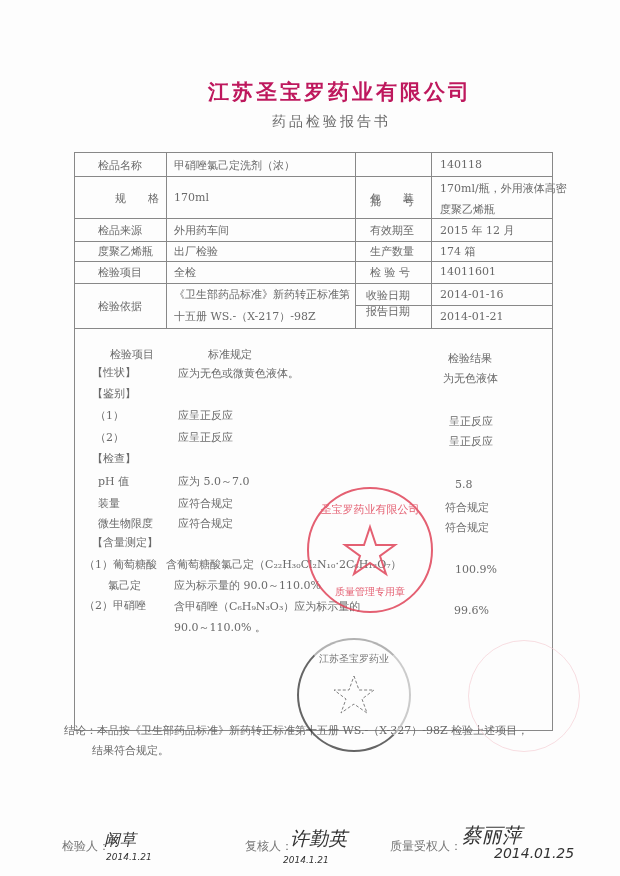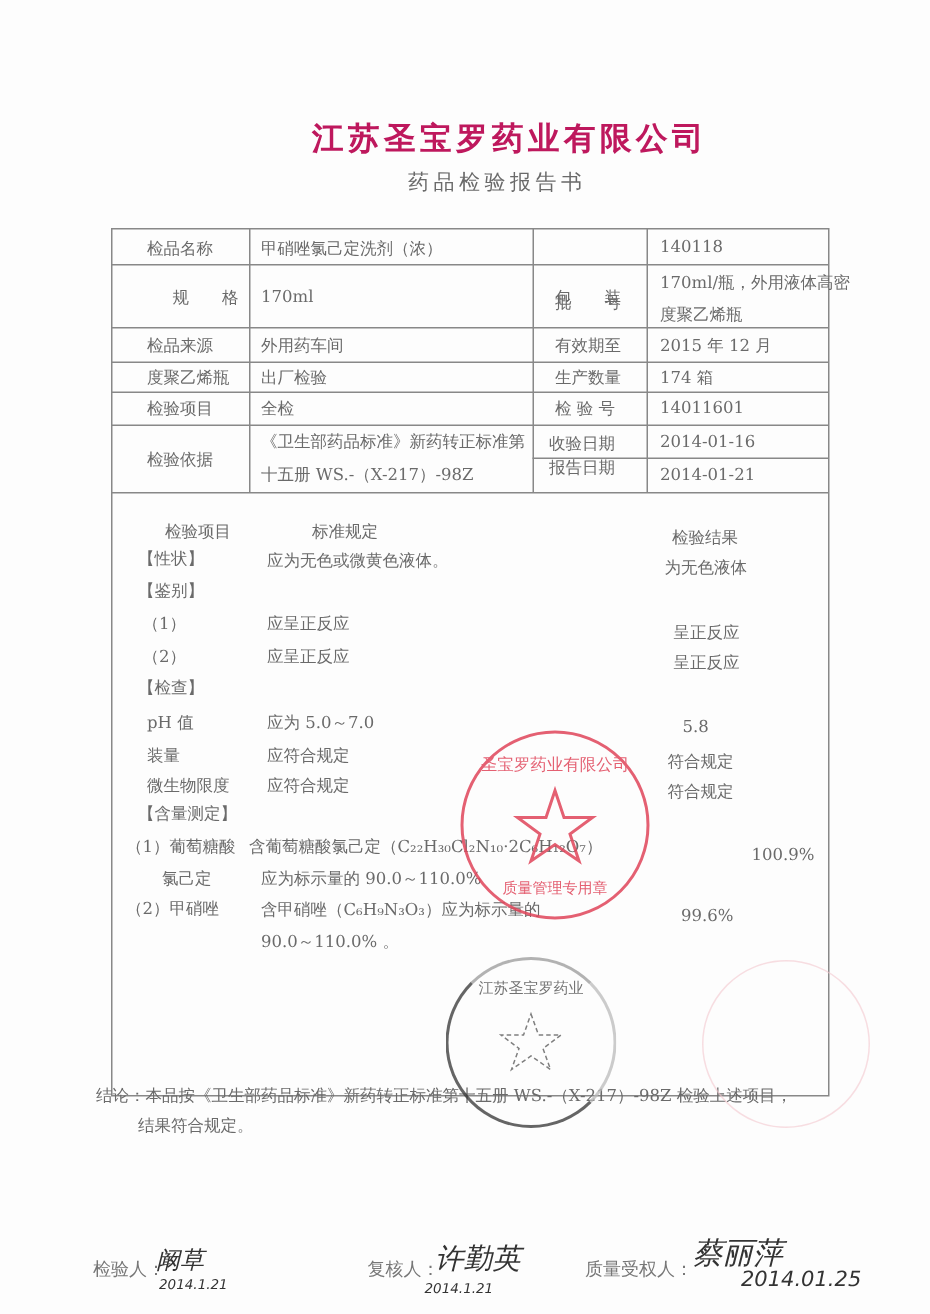--- a/index.html
+++ b/index.html
@@ -105,27 +105,27 @@
 <div class="t" style="left:98px;top:516px;">微生物限度</div>
 <div class="t" style="left:178px;top:516px;">应符合规定</div>
 <div class="t" style="left:445px;top:520px;">符合规定</div>
 
 <div class="t" style="left:92px;top:535px;">【含量测定】</div>
 
 <div class="t" style="left:84px;top:557px;">（1）葡萄糖酸</div>
 <div class="t" style="left:108px;top:578px;">氯己定</div>
 <div class="t" style="left:166px;top:557px;">含葡萄糖酸氯己定（C₂₂H₃₀Cl₂N₁₀·2C₆H₁₂O₇）</div>
 <div class="t" style="left:174px;top:578px;">应为标示量的 90.0～110.0%</div>
-<div class="t" style="left:455px;top:563px;margin-left:46px;">100.9%</div>
+<div class="t" style="left:455px;top:563px;">100.9%</div>
 
 <div class="t" style="left:84px;top:598px;">（2）甲硝唑</div>
 <div class="t" style="left:174px;top:599px;">含甲硝唑（C₆H₉N₃O₃）应为标示量的</div>
 <div class="t" style="left:174px;top:620px;">90.0～110.0% 。</div>
 
-<div class="t" style="left:64px;top:723px;">结论：本品按《卫生部药品标准》新药转正标准第十五册 WS.-（X-217）-98Z 检验上述项目，</div>
+<div class="t" style="left:64px;top:723px;">结论：本品按《卫生部药品标准》新药转正标准第十五册 WS.-（X-327）-98Z 检验上述项目，</div>
 <div class="t" style="left:92px;top:743px;">结果符合规定。</div>
 
 <div class="stamp" style="left:307px;top:487px;width:122px;height:122px;border:2px solid #e0455a;opacity:0.85;">
   <svg width="122" height="122" viewBox="0 0 122 122">
     <polygon points="61,38 67,56 86,56 71,67 77,85 61,74 45,85 51,67 36,56 55,56" fill="none" stroke="#e0455a" stroke-width="2"></polygon>
     <text x="61" y="24" text-anchor="middle" font-size="11" fill="#e0455a" font-family="DejaVu Sans, sans-serif">圣宝罗药业有限公司</text>
     <text x="61" y="106" text-anchor="middle" font-size="10" fill="#e0455a" font-family="DejaVu Sans, sans-serif">质量管理专用章</text>
   </svg>
 </div>
 <div class="stamp" style="left:297px;top:638px;width:110px;height:110px;border:2px solid #333;border-right-color:#bbb;border-top-color:#999;opacity:0.75;">

